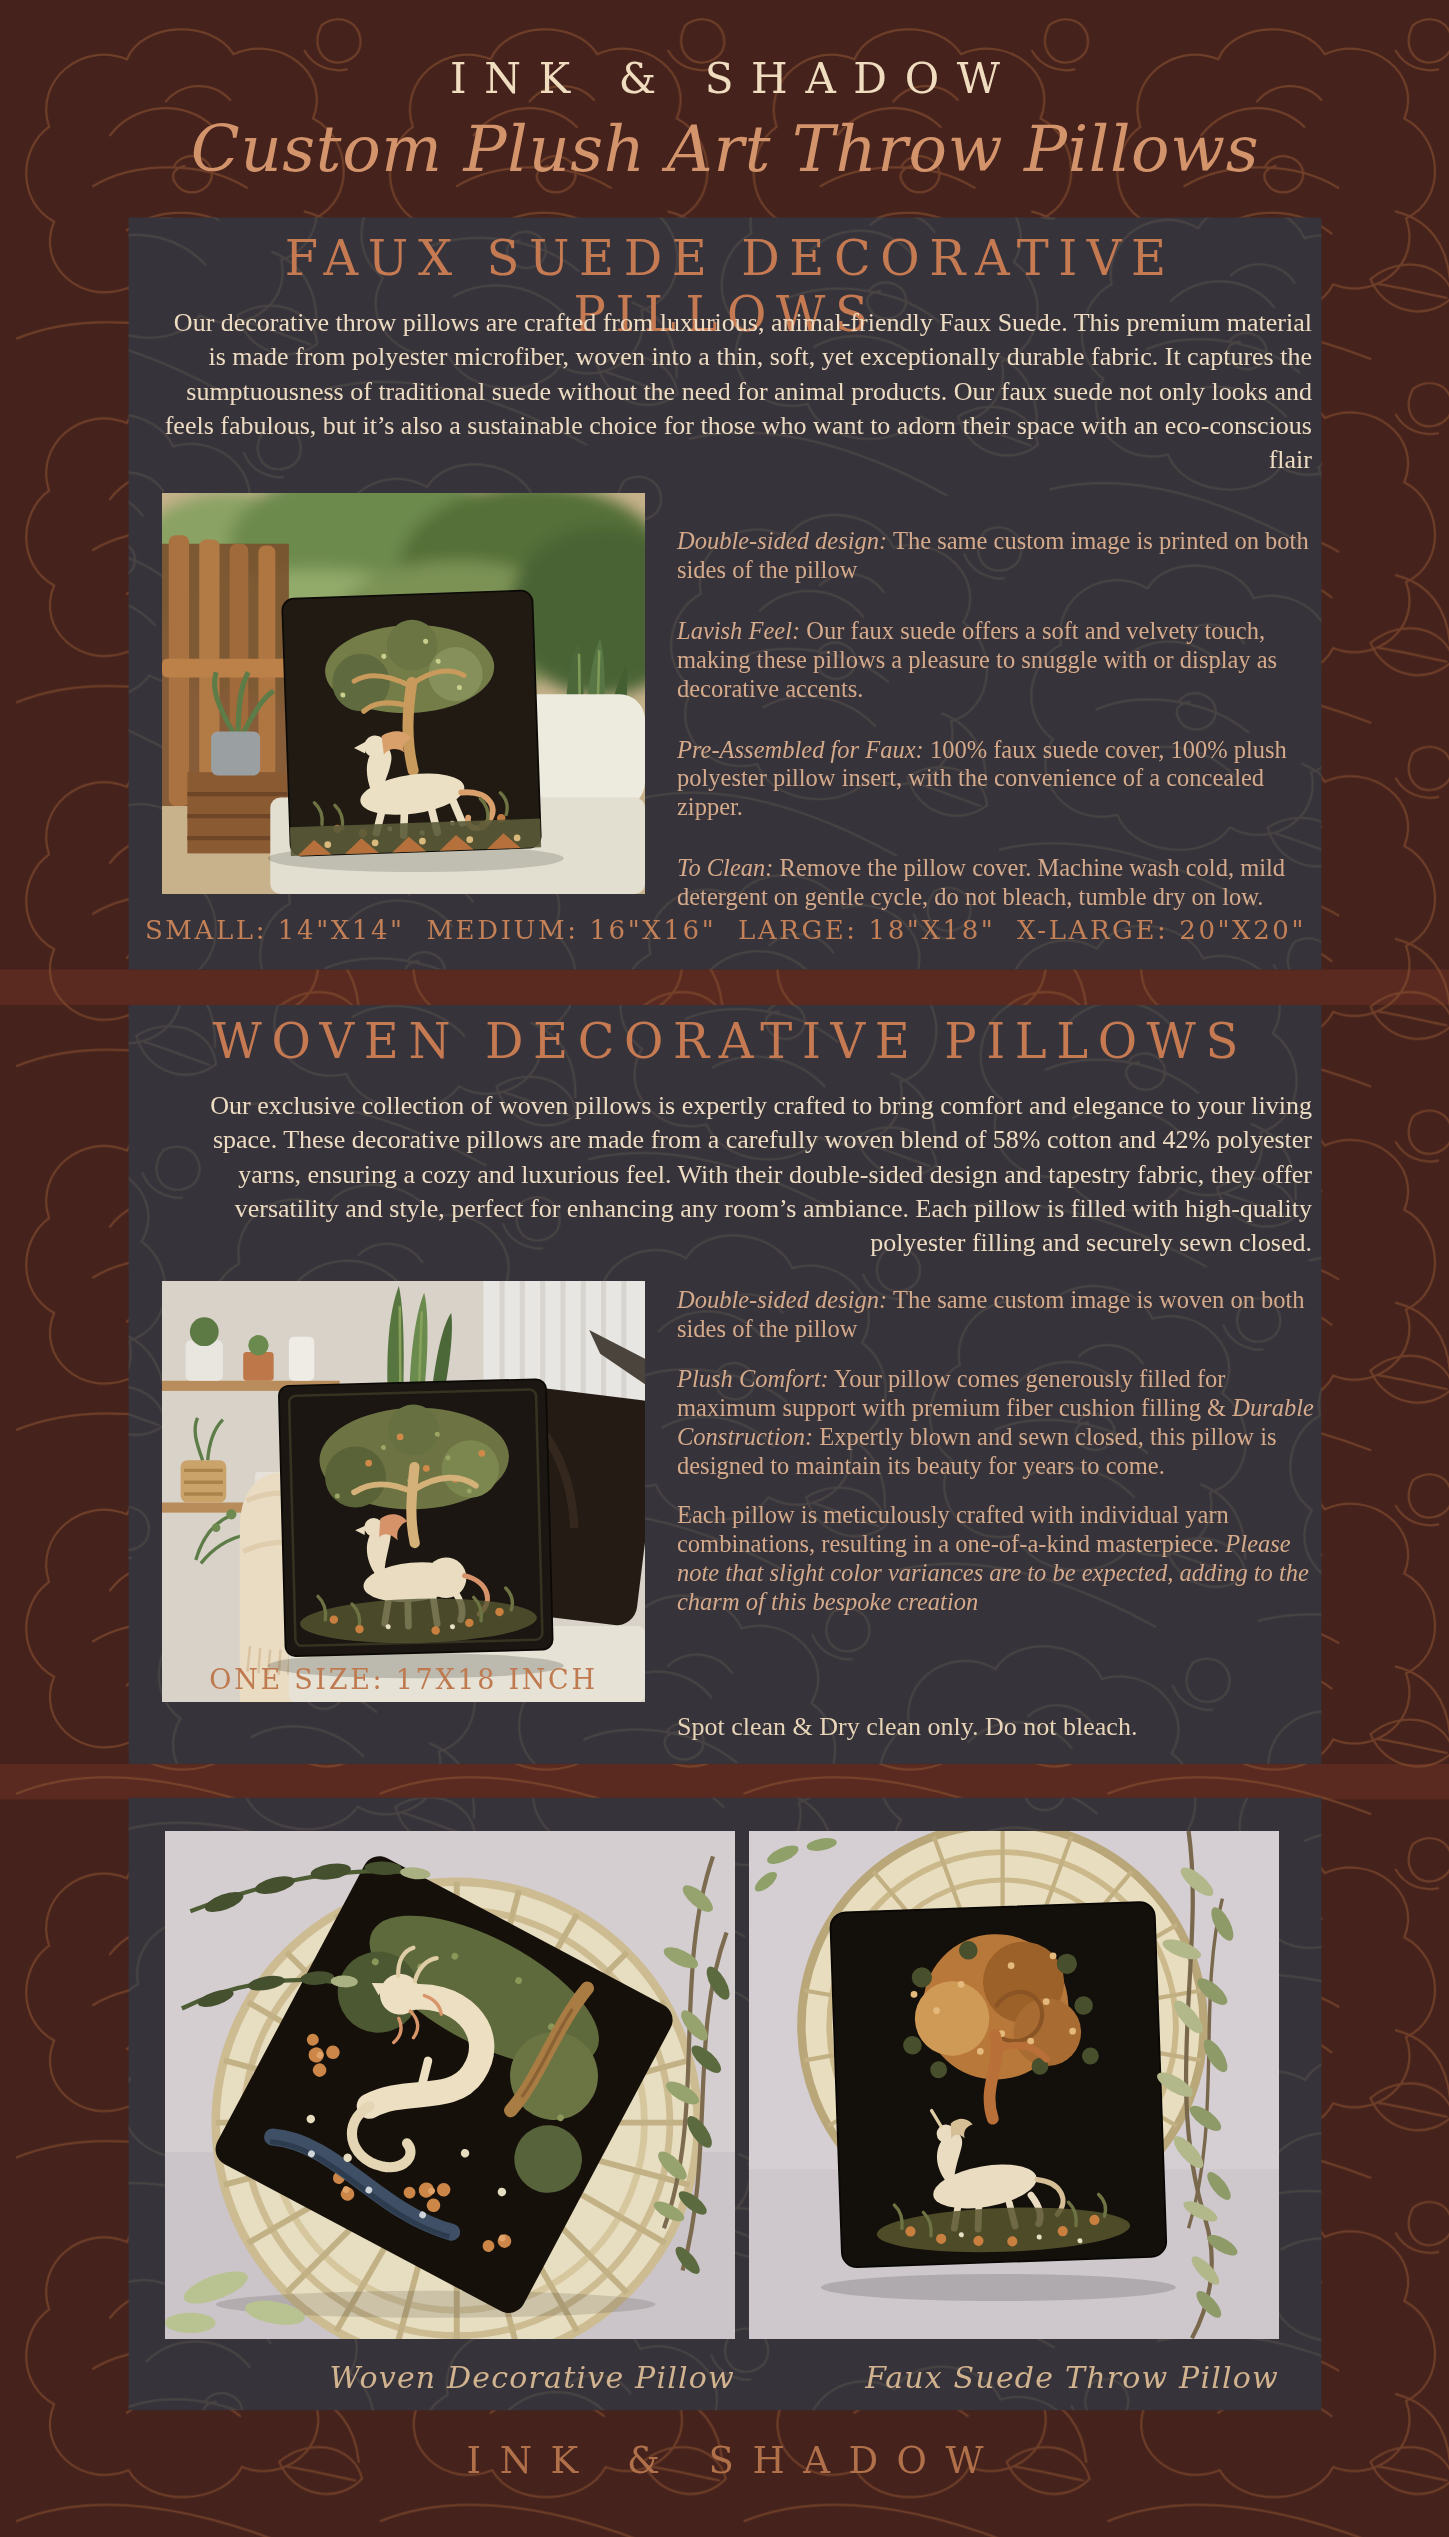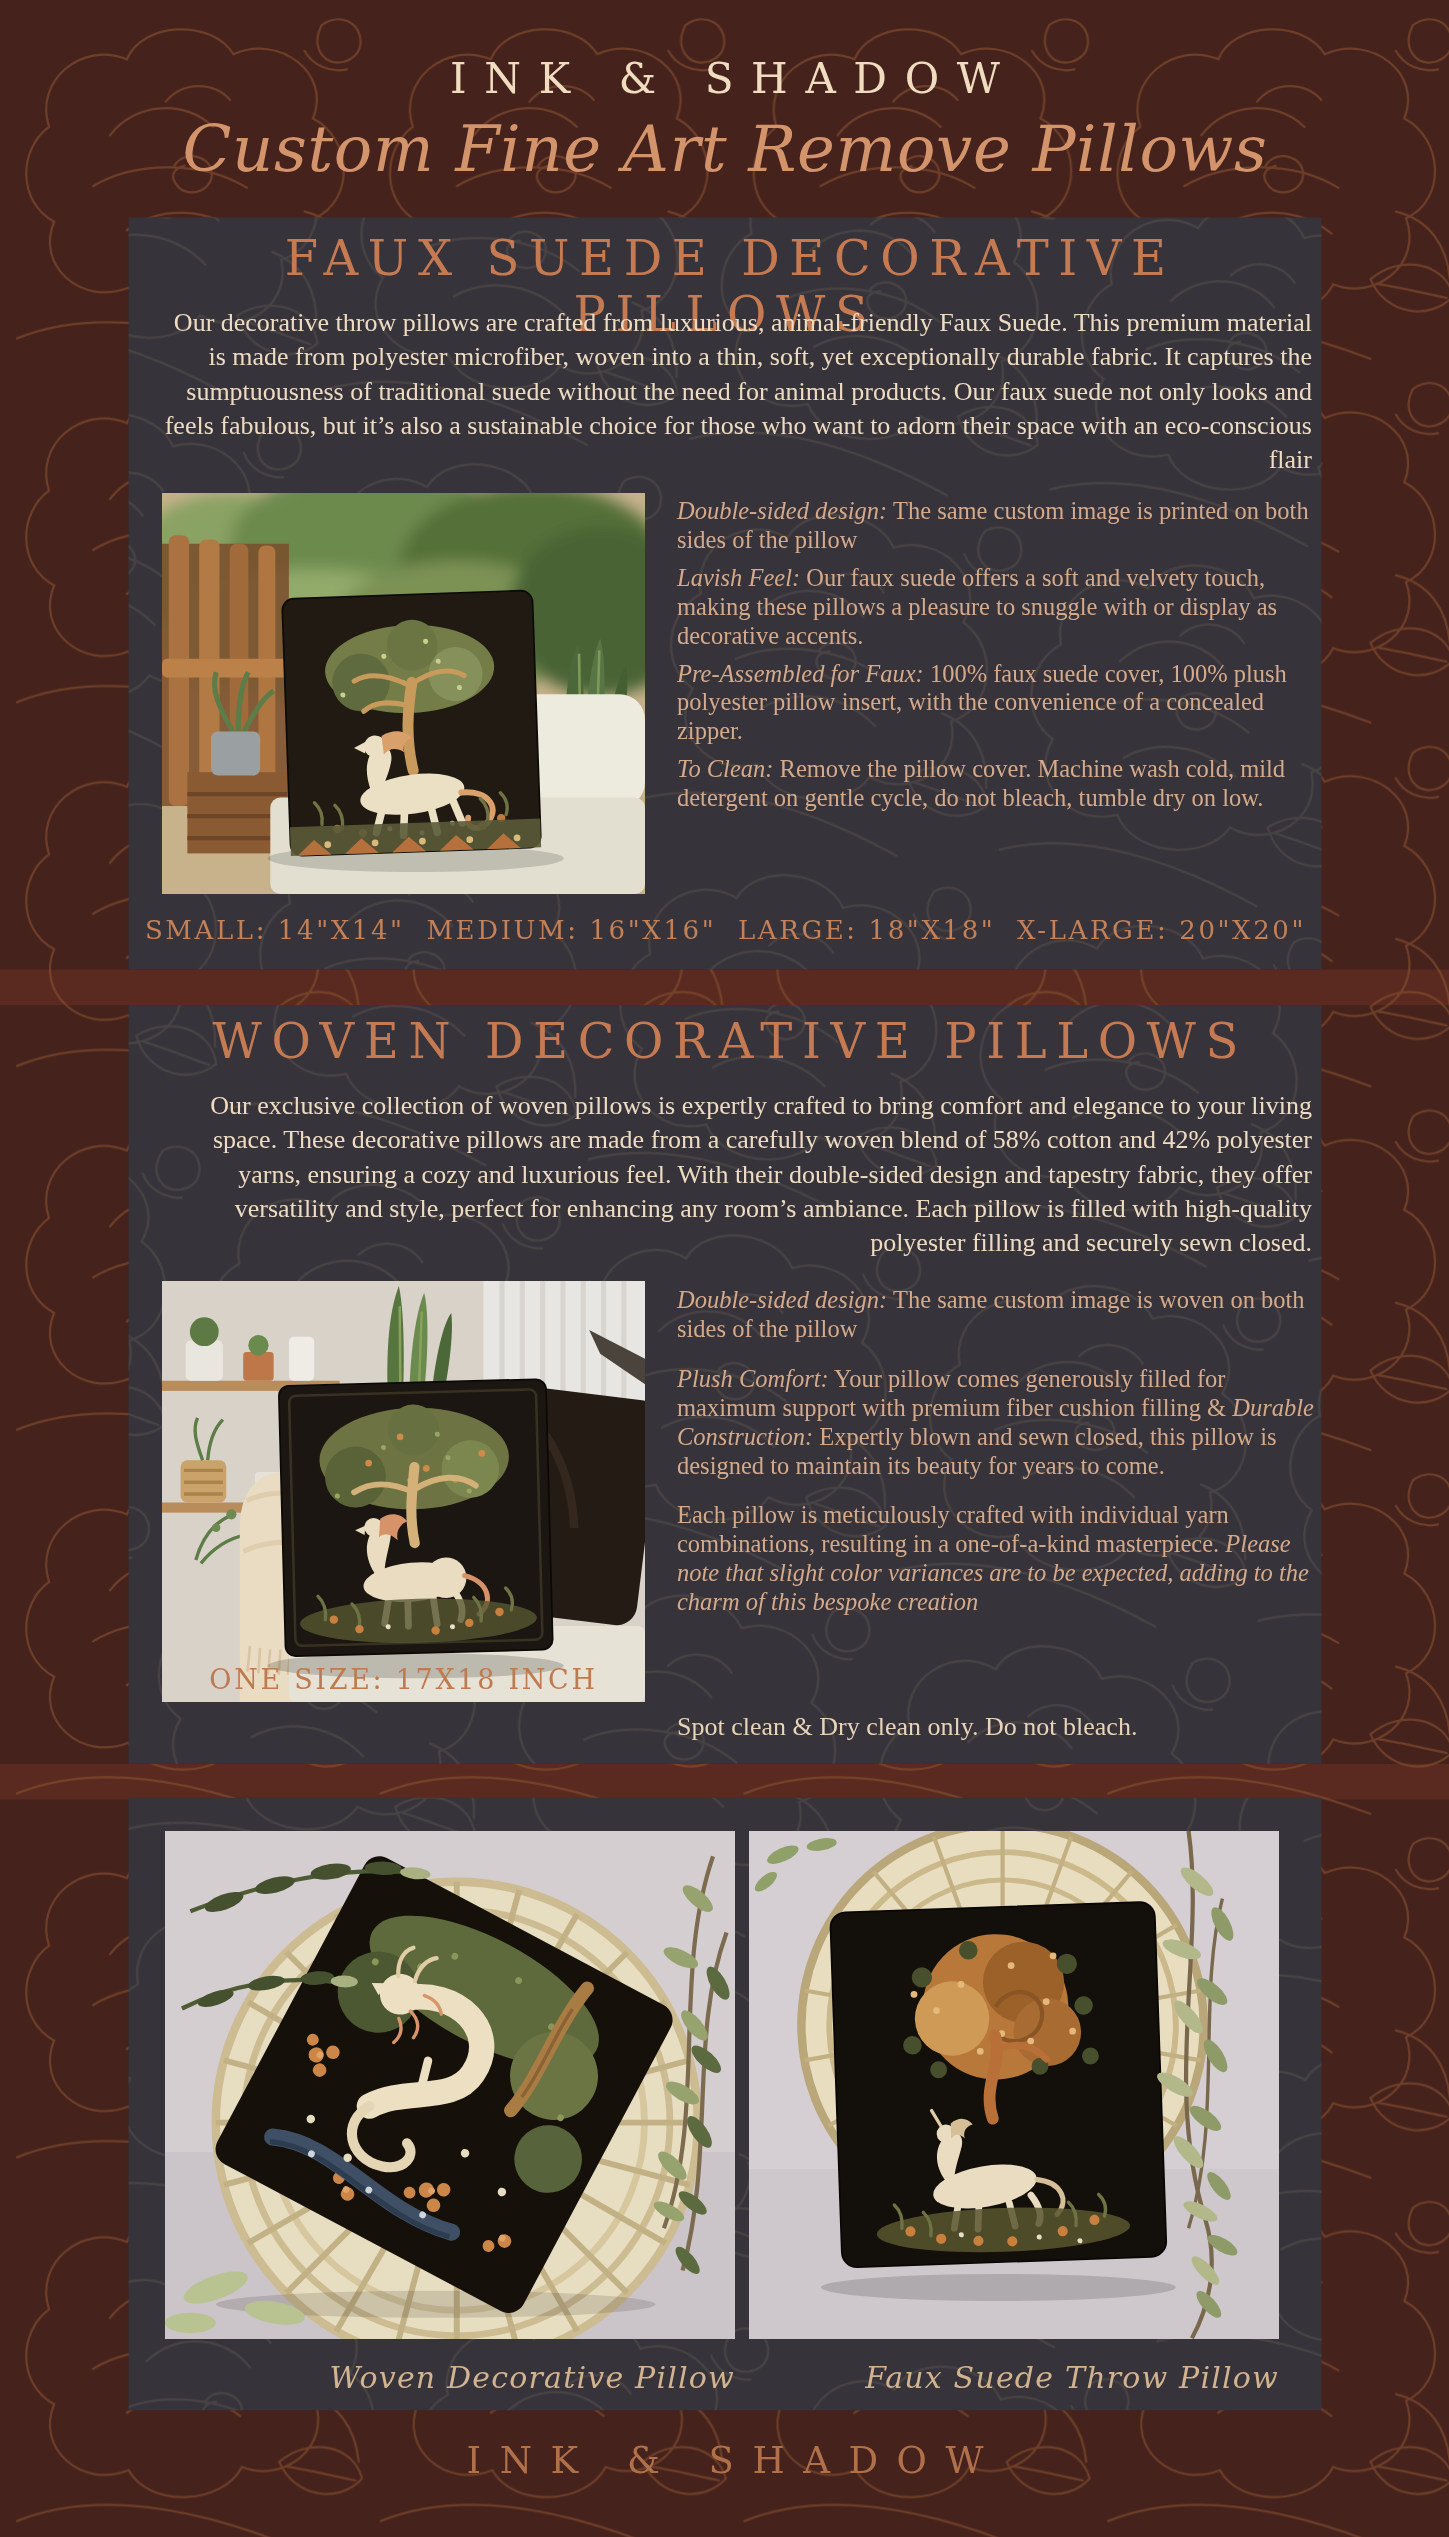--- a/index.html
+++ b/index.html
@@ -21,21 +21,21 @@
   #fs-title{top:230px;}
   #wv-title{top:1013px;}
 
   .intro{left:50%;transform:translateX(-50%);width:1159px;text-align:right;
     font-size:26px;line-height:1.32;color:#eedcc2;}
   #fs-intro{top:306px;}
   #wv-intro{top:1089px;}
 
   .features{left:677px;width:650px;color:#d5aa8b;font-size:24.5px;line-height:1.18;
     display:flex;flex-direction:column;}
-  #fs-features{top:497px;gap:9px;align-items:center;}
+  #fs-features{top:527px;gap:32px;align-items:center;}
   #wv-features{top:1286px;gap:21px;}
   .features p{margin:0;}
   em{font-style:italic;}
 
   #fs-sizes{top:915px;left:129px;width:1193px;text-align:center;
     font-family:"DejaVu Serif",serif;font-size:26px;letter-spacing:.1em;
     color:#c48157;white-space:pre;}
   #wv-size{top:1664px;left:162px;width:483px;text-align:center;
     font-family:"DejaVu Serif",serif;font-size:27px;letter-spacing:.1em;color:#bf7a50;}
   #wv-care{top:1712px;left:677px;width:650px;font-size:26px;color:#e8d5b8;}
@@ -86,21 +86,21 @@
     <rect x="152" y="1188" width="1410" height="897" fill="#37333b"></rect>
     <rect x="152" y="2125" width="1410" height="724" fill="#37333b"></rect>
     <g opacity="0.55">
       <rect x="152" y="257" width="1410" height="889" fill="url(#cdPat)"></rect>
       <rect x="152" y="1188" width="1410" height="897" fill="url(#cdPat)"></rect>
       <rect x="152" y="2125" width="1410" height="724" fill="url(#cdPat)"></rect>
     </g>
   </svg>
 
   <h1 class="txt" id="brand-title">INK &amp; SHADOW</h1>
-  <div class="txt" id="brand-tagline">Custom Fine Art Remove Pillows</div>
+  <div class="txt" id="brand-tagline">Custom Plush Art Throw Pillows</div>
 
   <h2 class="txt sec-title" id="fs-title">FAUX SUEDE DECORATIVE PILLOWS</h2>
   <p class="txt intro" id="fs-intro">Our decorative throw pillows are crafted from luxurious, animal-friendly Faux Suede. This premium material is made from polyester microfiber, woven into a thin, soft, yet exceptionally durable fabric. It captures the sumptuousness of traditional suede without the need for animal products. Our faux suede not only looks and feels fabulous, but it’s also a sustainable choice for those who want to adorn their space with an eco-conscious flair</p>
 
   <div class="photo" id="photo1">
     <svg viewBox="0 0 571 474" preserveAspectRatio="none" aria-hidden="true">
       <defs>
           <filter id="bl1" x="-20%" y="-20%" width="140%" height="140%">
             <feGaussianBlur stdDeviation="9"></feGaussianBlur>
           </filter>

